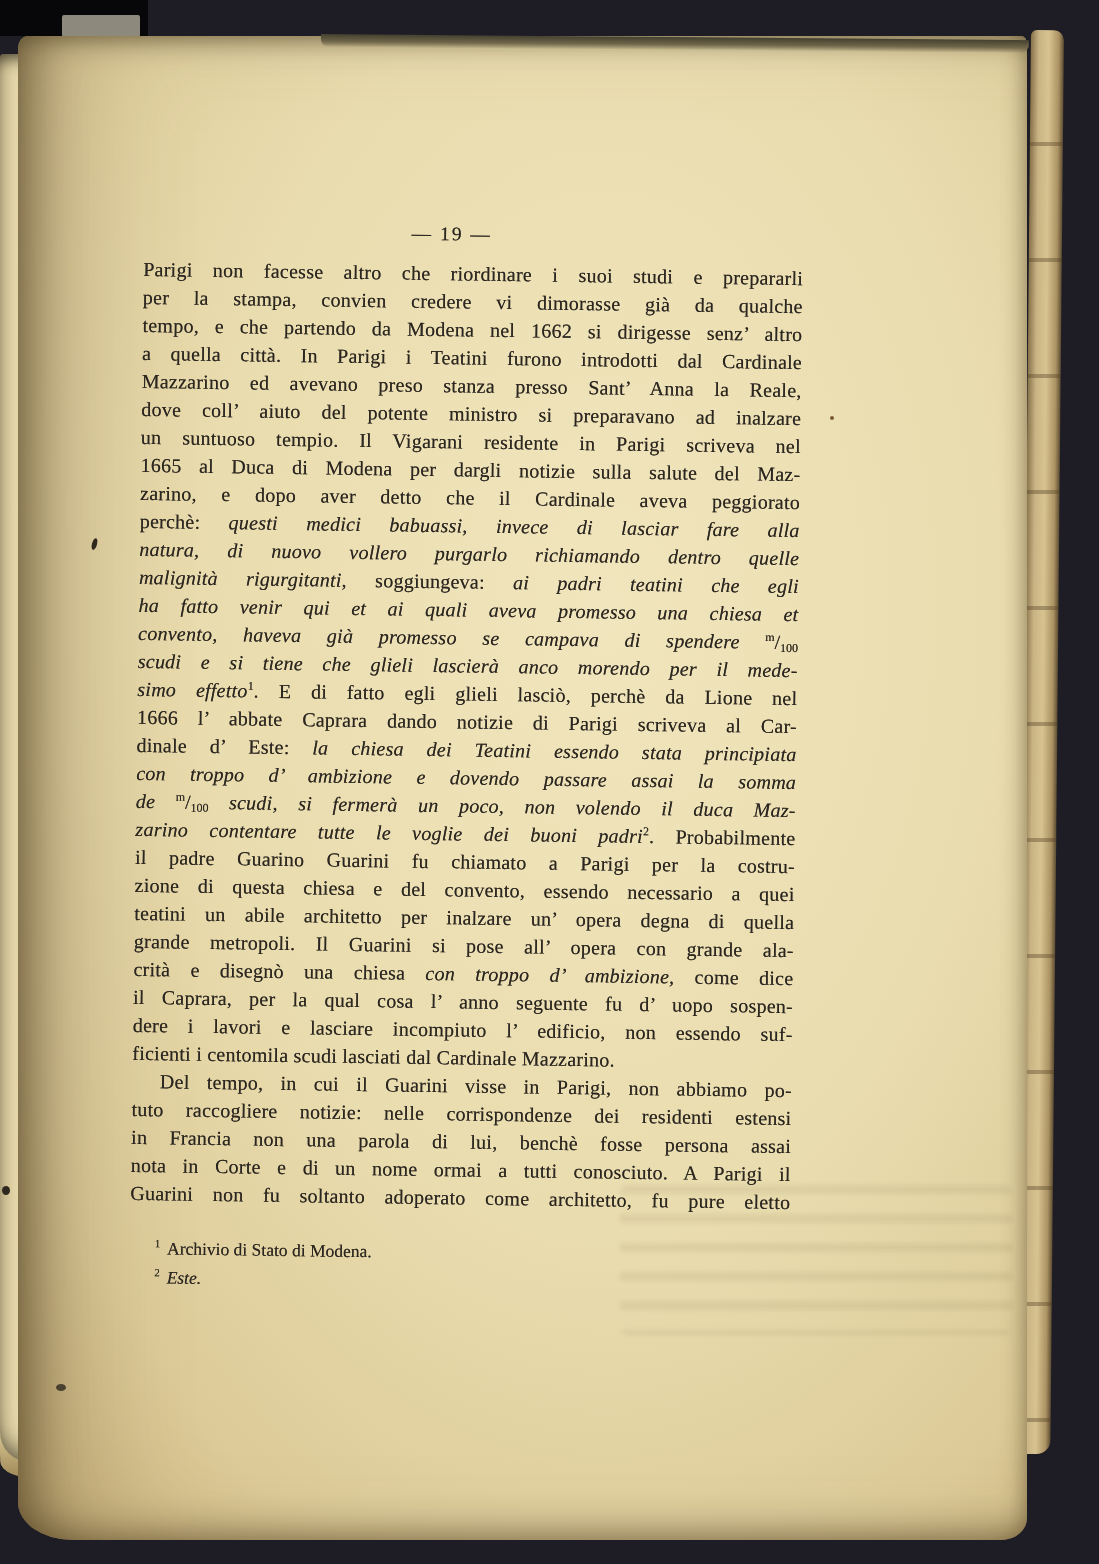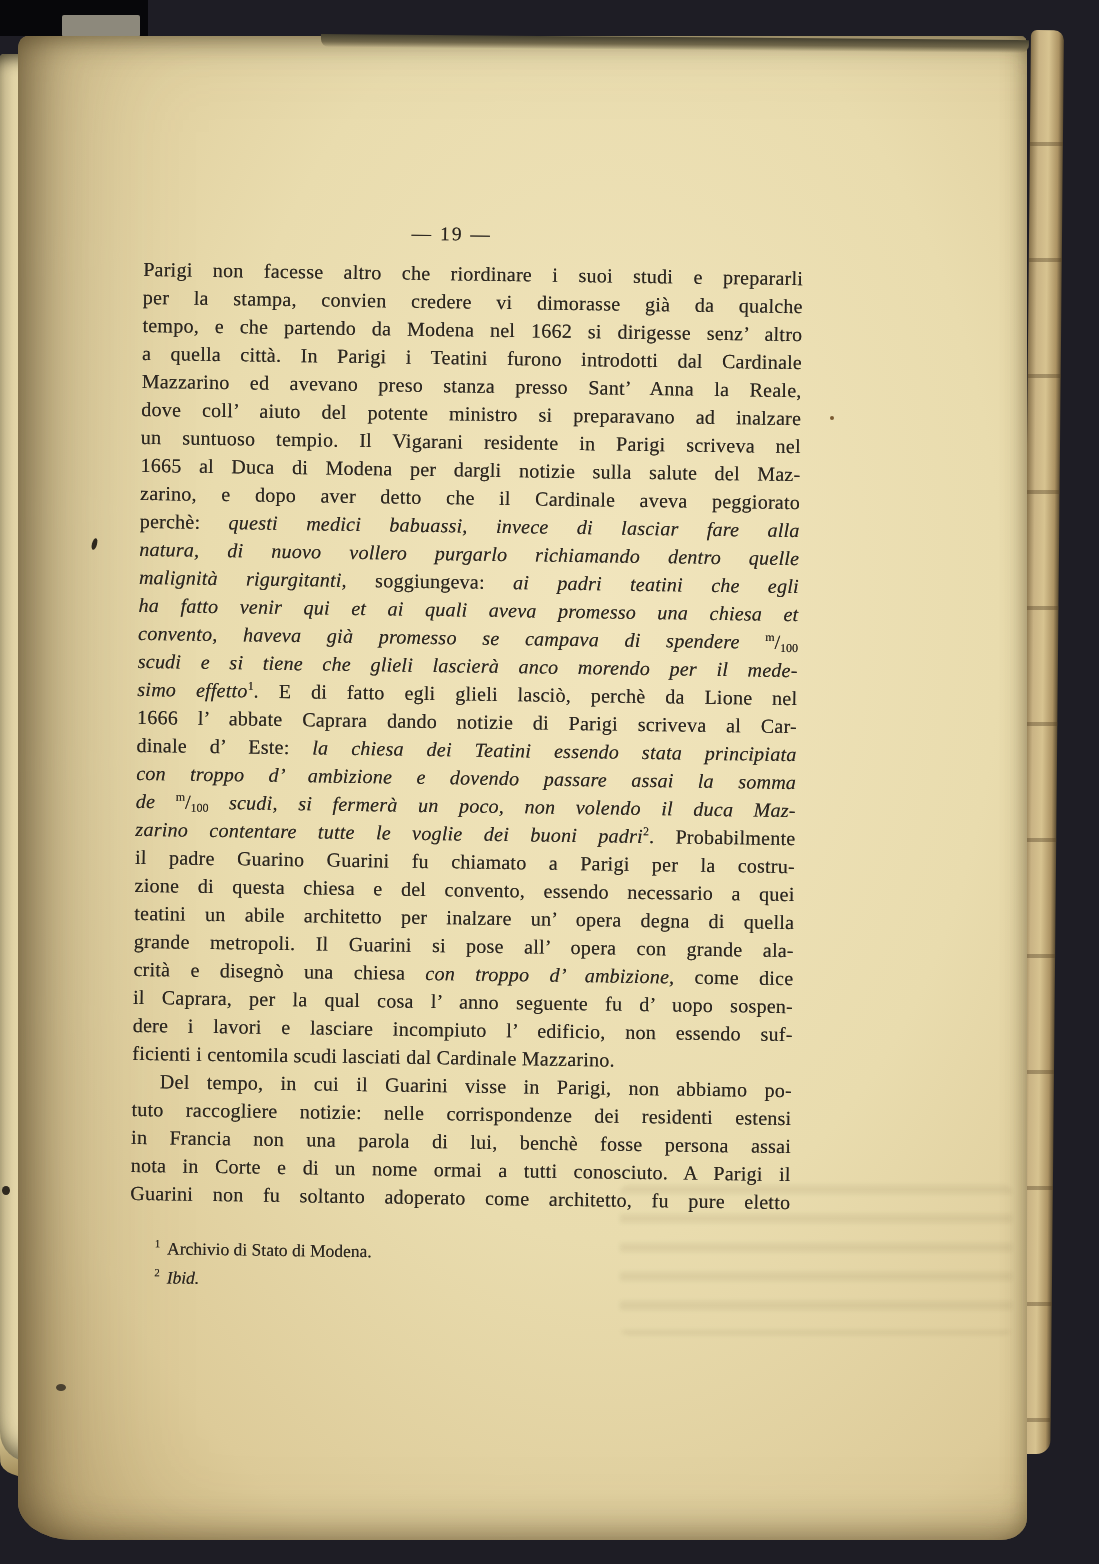--- a/index.html
+++ b/index.html
@@ -121,21 +121,21 @@
           <div class="tline"><span>dere i lavori e lasciare incompiuto l’ edificio, non essendo suf-</span></div>
           <div class="tline pend"><span>ficienti i centomila scudi lasciati dal Cardinale Mazzarino.</span></div>
           <div class="tline ind"><span>Del tempo, in cui il Guarini visse in Parigi, non abbiamo po-</span></div>
           <div class="tline"><span>tuto raccogliere notizie: nelle corrispondenze dei residenti estensi</span></div>
           <div class="tline"><span>in Francia non una parola di lui, benchè fosse persona assai</span></div>
           <div class="tline"><span>nota in Corte e di un nome ormai a tutti conosciuto. A Parigi il</span></div>
           <div class="tline"><span>Guarini non fu soltanto adoperato come architetto, fu pure eletto</span></div>
         </div>
       <div id="footnotes" class="footnotes">
           <div class="fline"><sup>1</sup><span>Archivio di Stato di Modena.</span></div>
-          <div class="fline"><sup>2</sup><span class="it">Ibid.</span></div>
+          <div class="fline"><sup>2</sup><span class="it">Este.</span></div>
         </div>
     </div>
   </div>
   <div class="ghost"></div>
   <div class="speck s1"></div>
   <div class="speck s2"></div>
   <div class="speck s3"></div>
   <div class="speck s4"></div>
 </div>
 

